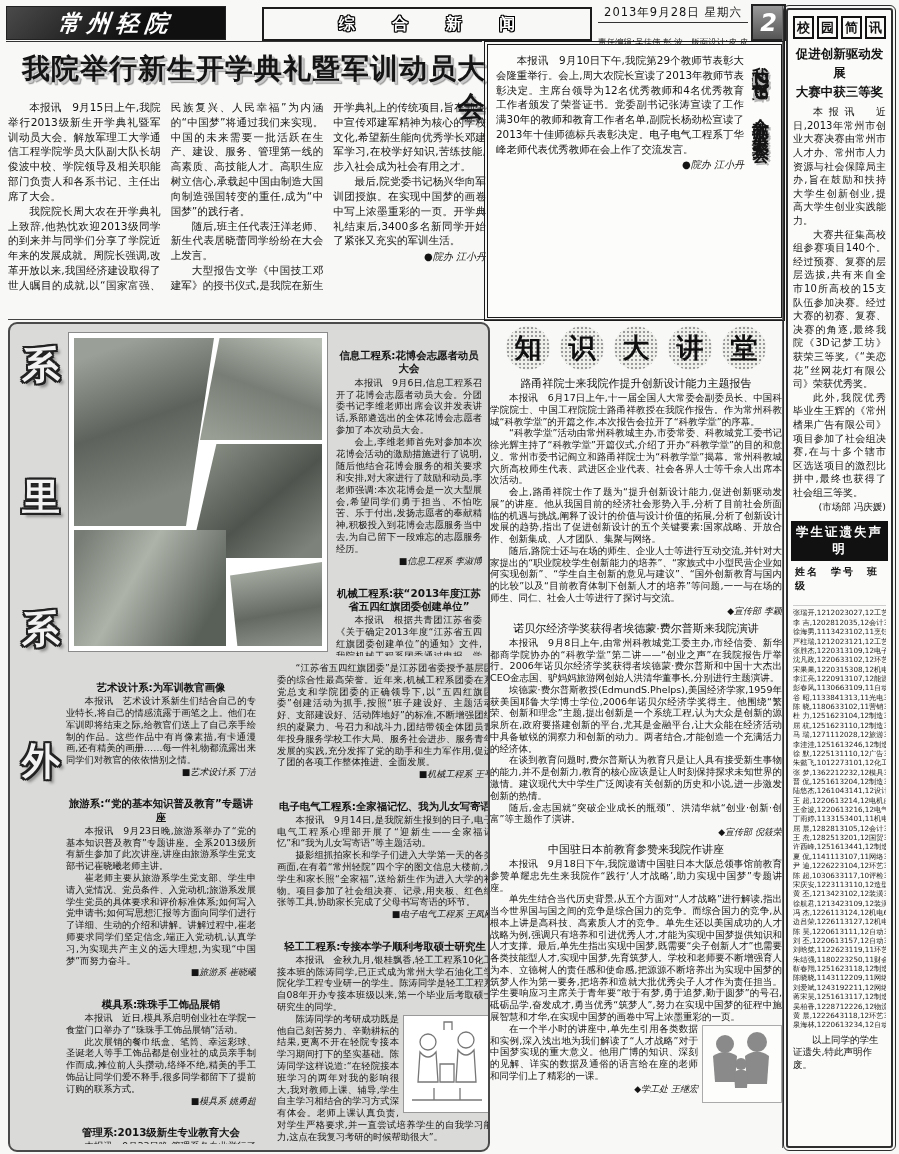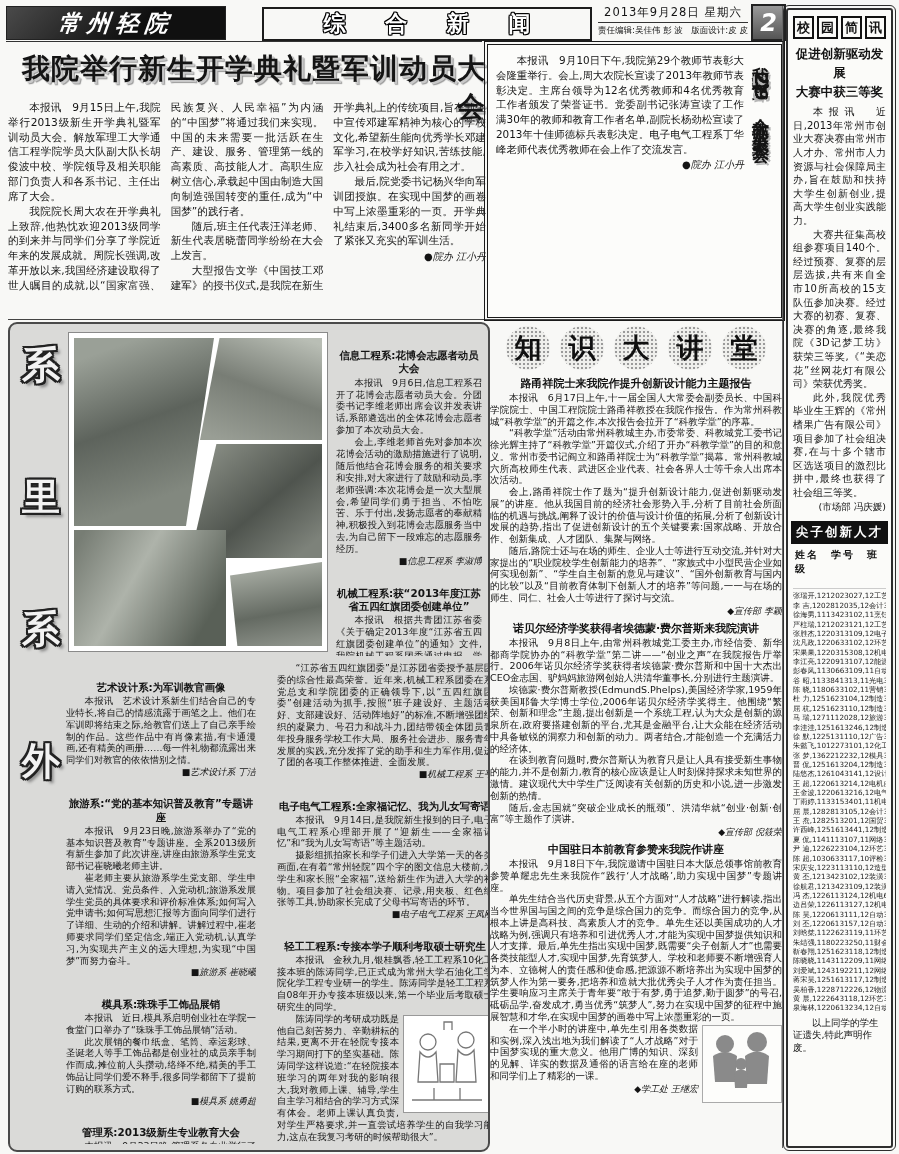--- a/index.html
+++ b/index.html
@@ -6,26 +6,26 @@
   .page{position:relative;width:899px;height:1154px;margin:0 auto;background:#f8f8f6;
         font-family:"DejaVu Sans",sans-serif;color:#141414;overflow:hidden;}
   
   .masthead{position:absolute;left:6px;top:6px;width:218px;height:32px;
         background:linear-gradient(135deg,#4a4a4a,#101010 60%);
         display:flex;align-items:center;justify-content:center;border:1px solid #222;}
   .masthead span{color:#fff;font-size:23px;font-weight:900;font-style:italic;
         letter-spacing:6px;transform:skewX(-6deg);}
   .section-banner{position:absolute;left:262px;top:7px;width:326px;height:30px;
         border:2px solid #1c1c1c;display:flex;align-items:center;justify-content:center;}
-  .section-banner span{font-size:22px;font-weight:900;letter-spacing:16px;padding-left:16px;
+  .section-banner span{font-size:16px;font-weight:900;letter-spacing:16px;padding-left:16px;
         color:#fff;text-shadow:1px 0 #000,-1px 0 #000,0 1px #000,0 -1px #000,
         1px 1px #000,-1px -1px #000,1px -1px #000,-1px 1px #000;}
   .dateblock{position:absolute;left:598px;top:5px;width:150px;text-align:center;}
   .dateblock .d1{font-size:11.5px;font-weight:normal;letter-spacing:1px;}
-  .dateblock .d2{font-size:8.5px;border-top:1px solid #333;margin-top:2px;padding-top:2px;}
+  .dateblock .d2{font-size:8.5px;border-top:1px solid #333;margin-top:2px;padding-top:14px;}
   .pagenum{position:absolute;left:751px;top:4px;width:31px;height:33px;
         background:linear-gradient(#9a9a9a,#555);border:2px solid #222;
         display:flex;align-items:center;justify-content:center;}
   .pagenum span{color:#fff;font-size:24px;font-weight:900;font-style:italic;}
   .header-rule{position:absolute;left:6px;top:41px;width:476px;border-top:1px solid #333;}
   .mid-rule{position:absolute;left:8px;top:319px;width:774px;border-top:1px solid #444;}
   .side-rule{position:absolute;left:782px;top:6px;height:1142px;border-left:1px solid #666;}
   
   .headline{position:absolute;left:6px;top:50px;width:480px;text-align:right;
         font-size:28px;font-weight:900;letter-spacing:1px;
@@ -75,21 +75,21 @@
         font-size:9.3px;line-height:1.27;overflow:hidden;}
   .lab-art{float:right;width:88px;height:96px;background:#fff;border:1px solid #999;
         margin:2px 0 2px 4px;}
   
   .know{position:absolute;left:490px;top:322px;width:292px;height:826px;overflow:hidden;}
   .know-banner{display:flex;justify-content:center;margin:4px 0 6px;}
   .kchar{width:44px;height:44px;border-radius:50%;margin:0 5px;background-color:#efefec;
         background-image:radial-gradient(#9a9a9a 1px,rgba(0,0,0,0) 1.3px);background-size:4px 4px;
         display:flex;align-items:center;justify-content:center;
         font-size:27px;font-weight:900;color:#101010;}
-  .know h4{margin:3px 0 1px;font-size:11px;text-align:center;font-weight:bold;}
+  .know h4{margin:3px 0 1px;font-size:11px;text-align:center;font-weight:normal;}
   .know p{margin:0;text-indent:2em;text-align:justify;font-size:9.5px;line-height:1.24;}
   .know .byline{font-size:9px;margin:1px 0 2px;}
   .family-art{float:right;width:78px;height:76px;background:#fdfdfb;border:1px solid #aaa;
         margin:2px 0 2px 4px;}
   
   .sidebar{position:absolute;left:786px;top:8px;width:107px;height:1140px;
         border:2px solid #2e2e2e;border-radius:3px;outline:1px solid #2e2e2e;outline-offset:2px;
         background:#fbfbf9;box-sizing:border-box;padding:6px 5px;overflow:hidden;}
   .side-title{display:flex;justify-content:center;gap:3px;margin-bottom:6px;}
   .side-title .boxchar{width:19px;height:19px;border:2px solid #111;display:flex;
@@ -262,21 +262,21 @@
       <span class="boxchar">讯</span>
     </div>
     <div class="side-news-title">
       <div>促进创新驱动发展</div>
       <div>大赛中获三等奖</div>
     </div>
     <p>本报讯　近日,2013年常州市创业大赛决赛由常州市人才办、常州市人力资源与社会保障局主办,旨在鼓励和扶持大学生创新创业,提高大学生创业实践能力。</p>
     <p>大赛共征集高校组参赛项目140个。经过预赛、复赛的层层选拔,共有来自全市10所高校的15支队伍参加决赛。经过大赛的初赛、复赛、决赛的角逐,最终我院《3D记梦工坊》获荣三等奖,《“美恋花”丝网花灯有限公司》荣获优秀奖。</p>
     <p>此外,我院优秀毕业生王辉的《常州榰果广告有限公司》项目参加了社会组决赛,在与十多个辖市区选送项目的激烈比拼中,最终也获得了社会组三等奖。</p>
     <div class="byline">(市场部 冯庆媛)</div>
-    <div class="lost-banner">尖子创新人才</div>
+    <div class="lost-banner">学生证遗失声明</div>
     <div class="lost-header">姓名　学号　班级</div>
     <div class="lost-list">
         <div class="lost-entry">张瑞开,1212023027,12工艺331</div>
         <div class="lost-entry">李 吉,1202812035,12会计332</div>
         <div class="lost-entry">徐海男,1113423102,11烹饪331</div>
         <div class="lost-entry">严柱瑞,1212023121,12工艺331</div>
         <div class="lost-entry">张胜杰,1220313109,12电子331</div>
         <div class="lost-entry">沈凡政,1220633102,12环艺332</div>
         <div class="lost-entry">宋果果,1220315308,12机电335</div>
         <div class="lost-entry">李江亮,1220913107,12能源331</div>

